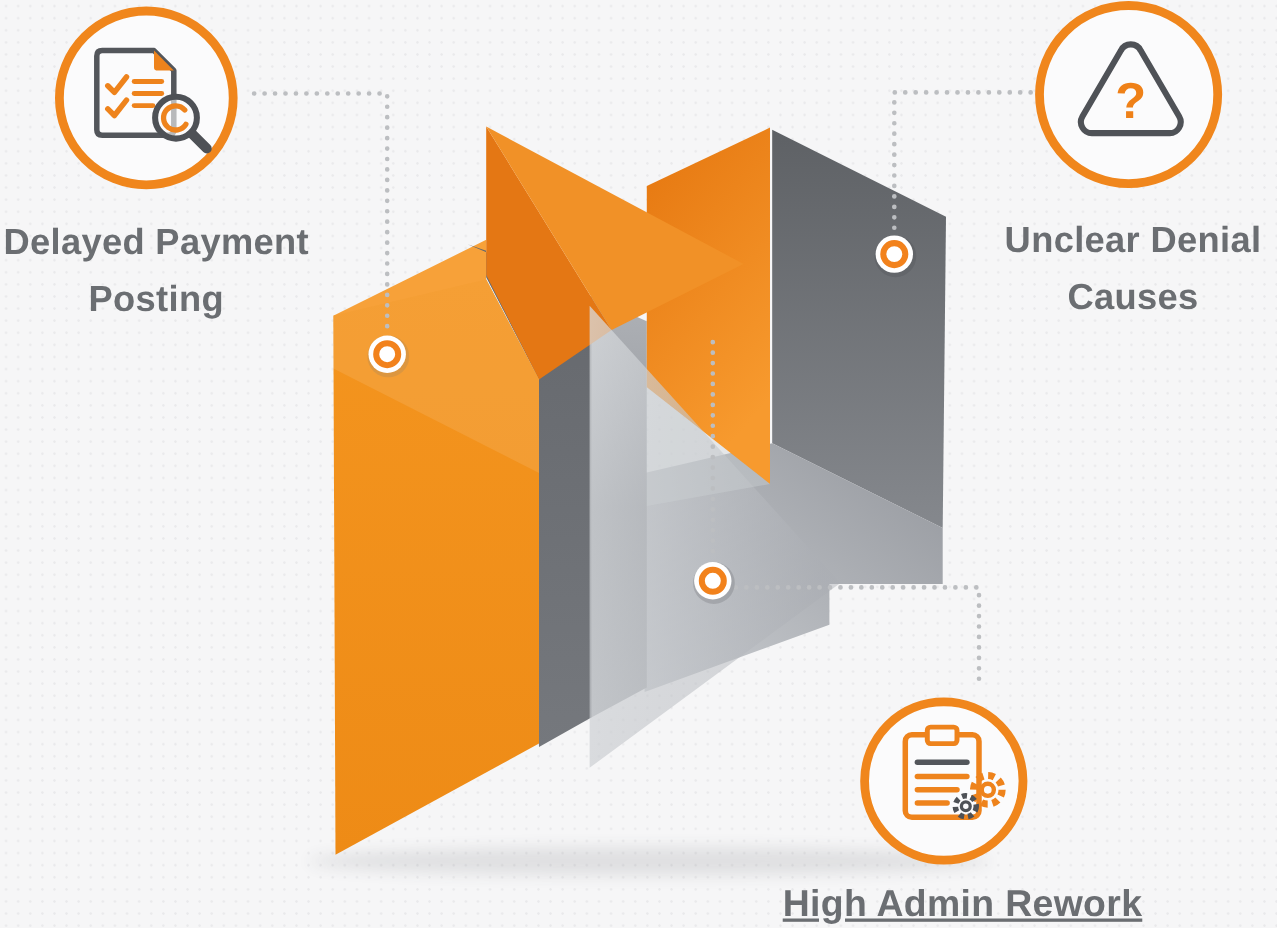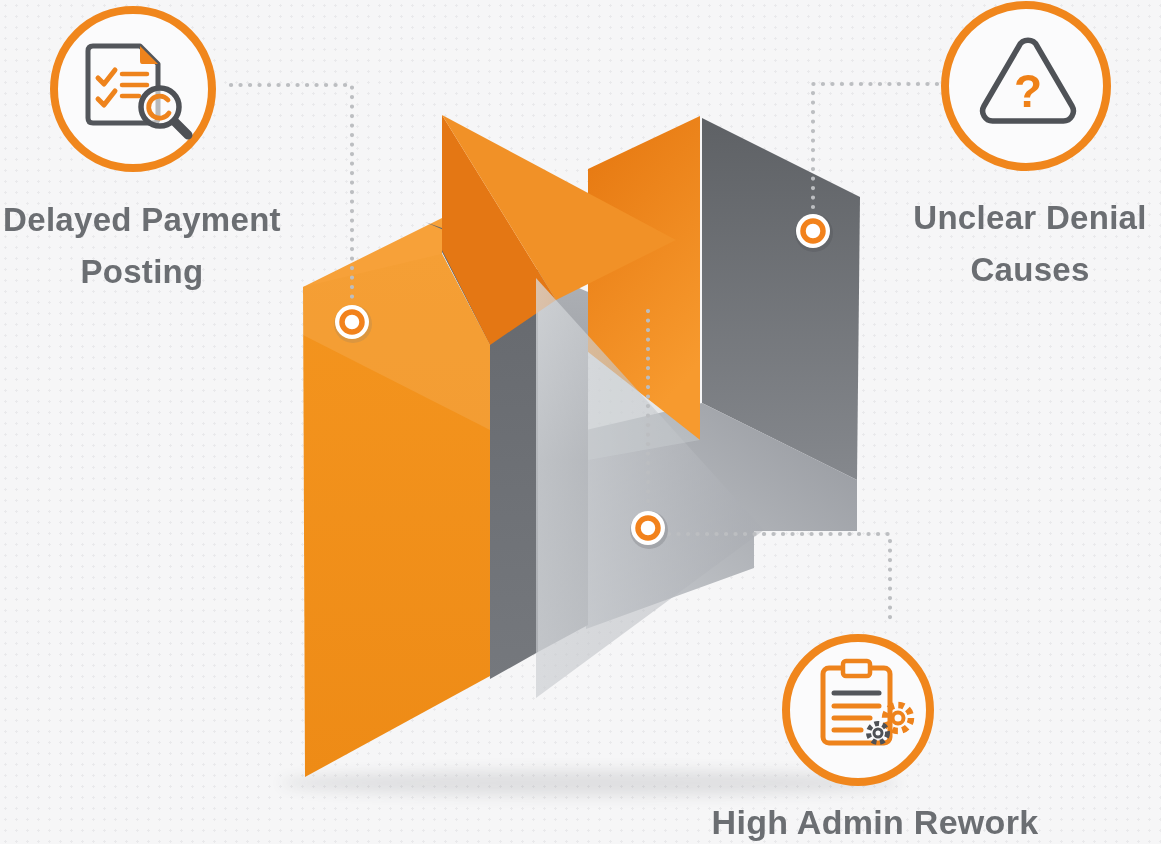--- a/index.html
+++ b/index.html
@@ -18,21 +18,21 @@
     position:absolute;
     text-align:center;
     font-weight:700;
     color:#6b6e72;
     letter-spacing:0.3px;
   }
   .callout-label .line{display:block;}
   .callout-label .line:empty{display:none;}
   #label-delayed{left:-10px;top:194px;width:304px;font-size:33px;line-height:52px;}
   #label-unclear{left:878px;top:192px;width:304px;font-size:33px;line-height:52px;}
-  #label-rework{left:688px;top:802px;width:374px;font-size:34px;line-height:40px;}
+  #label-rework{left:688px;top:802px;width:374px;font-size:34px;line-height:40px;text-decoration:underline;}
 </style>
 </head>
 <body>
 
 <div class="stage">
 
   <svg width="1161" height="844" viewBox="0 0 1161 844">
     <defs>
       <linearGradient id="gSlab" x1="0" y1="0" x2="0" y2="1">
         <stop offset="0" stop-color="#5e6165"></stop>

